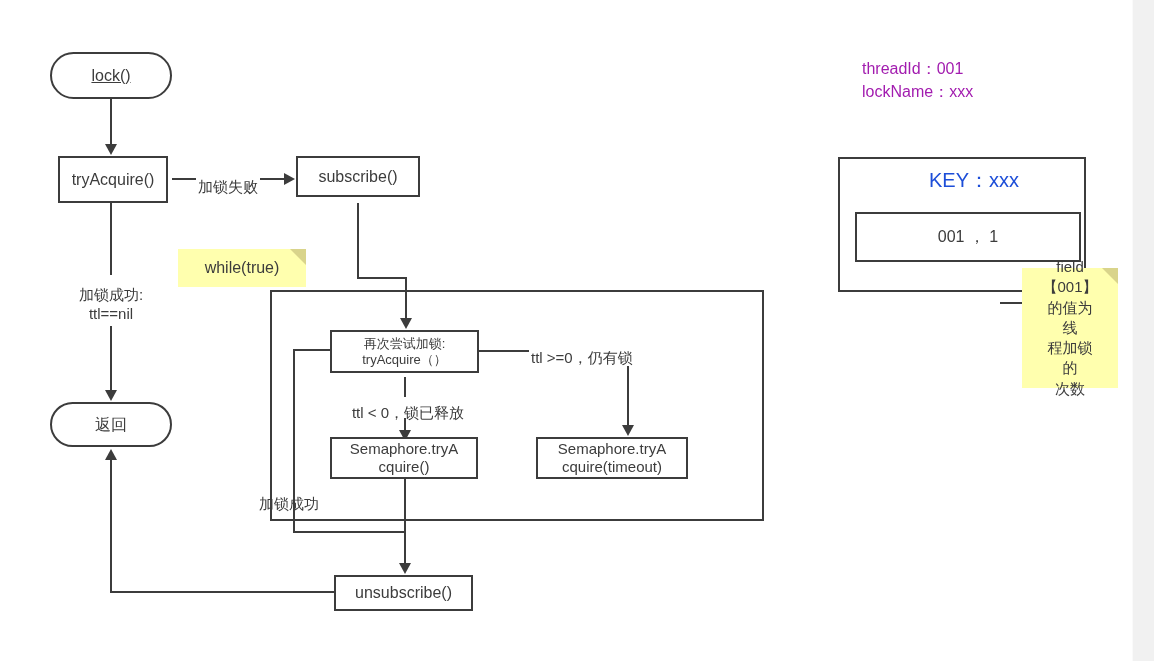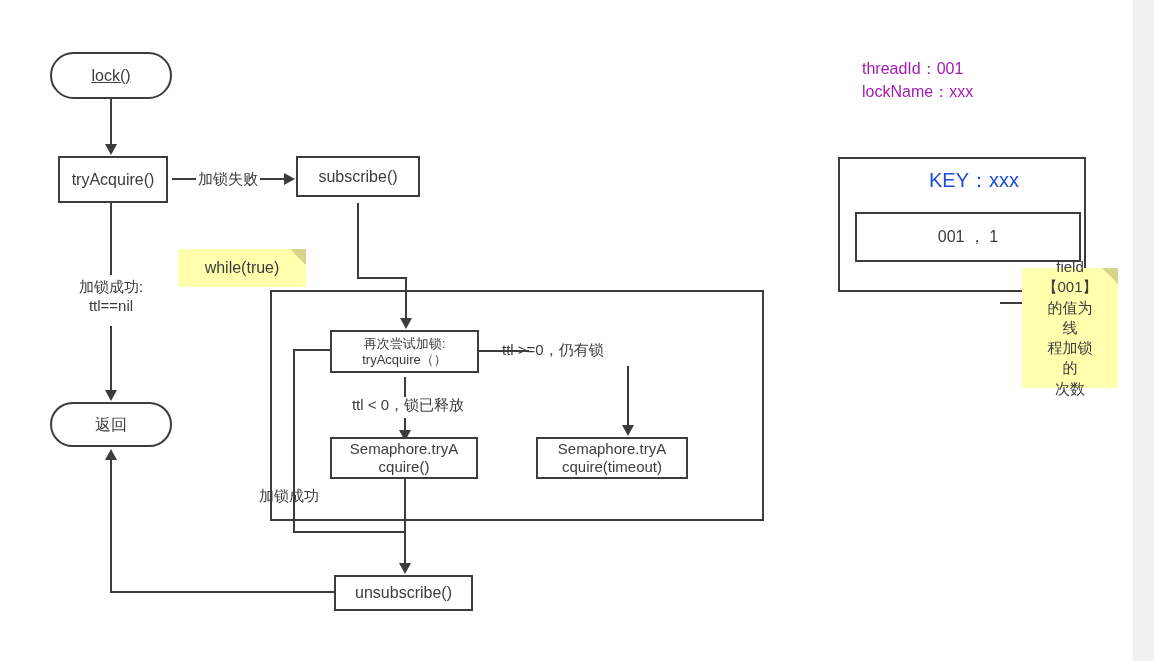--- a/index.html
+++ b/index.html
@@ -82,20 +82,21 @@
 
   
   .elabel {
     position: absolute;
     color: #3c3c3c;
     font-size: 15px;
     line-height: 1.25;
     text-align: center;
     white-space: pre-line;
     background: transparent;
+    margin-top: 8px;
   }
 
   
   .sticky {
     position: absolute;
     box-sizing: border-box;
     background: #ffffae;
     color: #3c3c3c;
     font-size: 15px;
     line-height: 1.3;
@@ -201,21 +202,21 @@
   <div class="ln lnv" style="left:762px; top:290px; height:231px;"></div>
 
   <div class="ln lnh" style="left:270px; top:519px; width:494px;"></div>
 
   <div class="node" style="left:330px; top:330px; width:149px; height:43px; font-size:13px;">
     <span>再次尝试加锁:
 tryAcquire（）</span>
   </div>
 
   <div class="ln lnh" style="left:479px; top:350px; width:50px;"></div>
-  <div class="elabel" style="left:502px; top:341px; width:140px; text-align:left;">ttl &gt;=0，仍有锁</div>
+  <div class="elabel" style="left:531px; top:341px; width:140px; text-align:left;">ttl &gt;=0，仍有锁</div>
   <div class="ln lnv" style="left:627px; top:366px; height:59px;"></div>
   <div class="arrow down" style="left:622px; top:425px;"></div>
 
   <div class="ln lnv" style="left:404px; top:377px; height:20px;"></div>
   <div class="elabel" style="left:333px; top:396px; width:150px;">ttl &lt; 0，锁已释放</div>
   <div class="ln lnv" style="left:404px; top:418px; height:12px;"></div>
   <div class="arrow down" style="left:399px; top:430px;"></div>
 
   <div class="node" style="left:330px; top:437px; width:148px; height:42px; font-size:15px;">
     <span>Semaphore.tryA

